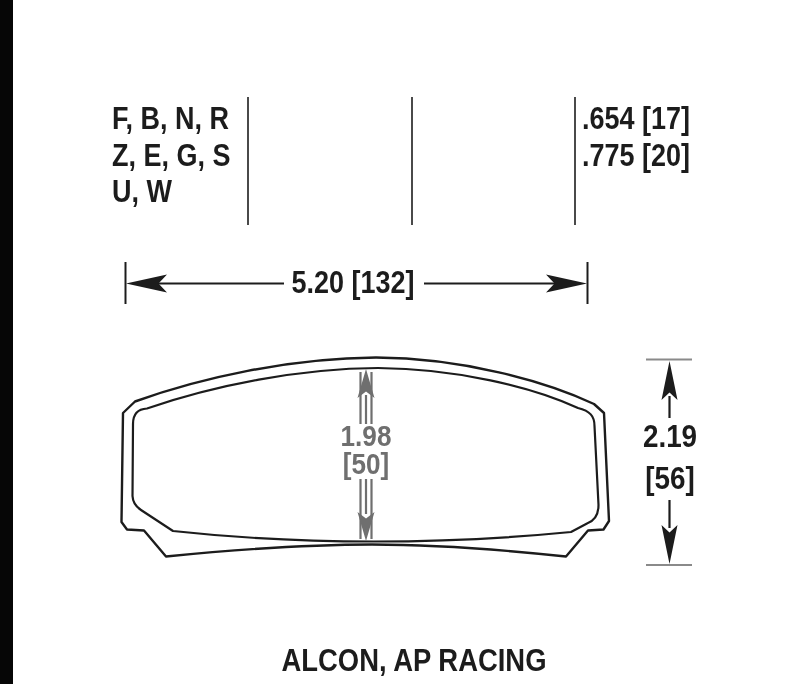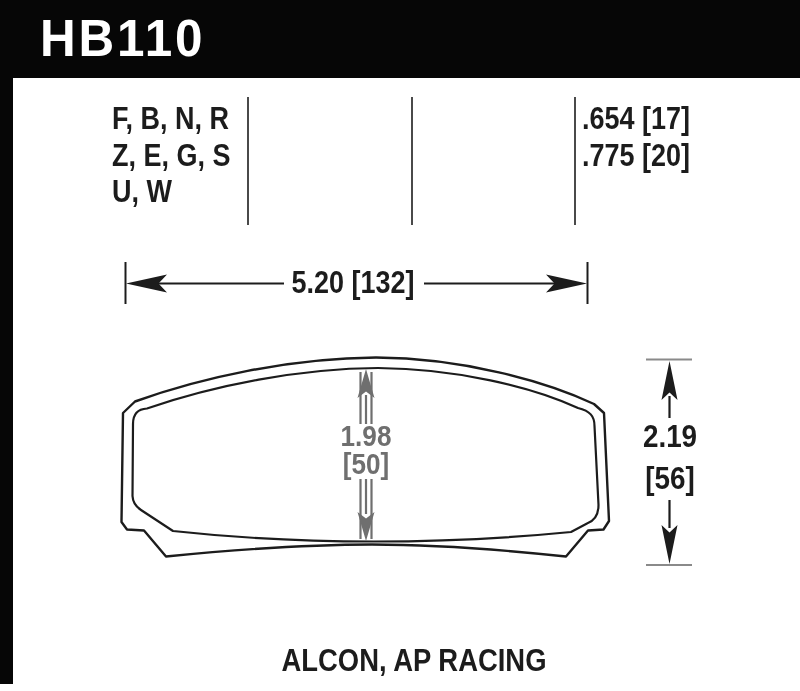--- a/index.html
+++ b/index.html
@@ -90,23 +90,20 @@
     <g>
       <line x1="646" y1="359.5" x2="692" y2="359.5" stroke="#8a8a8a" stroke-width="2"></line>
       <line x1="646" y1="565" x2="692" y2="565" stroke="#8a8a8a" stroke-width="2"></line>
       <line x1="669.5" y1="396" x2="669.5" y2="418" stroke="#1c1c1c" stroke-width="2.2"></line>
       <line x1="669.5" y1="500" x2="669.5" y2="528" stroke="#1c1c1c" stroke-width="2.2"></line>
     </g>
     <polygon points="669.5,361 677.5,400 669.5,392.5 661.5,400" fill="#1c1c1c"></polygon>
     <polygon points="669.5,564 677.5,525 669.5,532.5 661.5,525" fill="#1c1c1c"></polygon>
   </svg>
 
-  <div class="banner">
-    <div class="part-number">HB110</div>
-  </div>
 
   <div class="left-strip"></div>
 
   <div class="compounds txt cond">
     <div>F, B, N, R</div>
     <div>Z, E, G, S</div>
     <div>U, W</div>
   </div>
 
   <div class="divider d1"></div>

